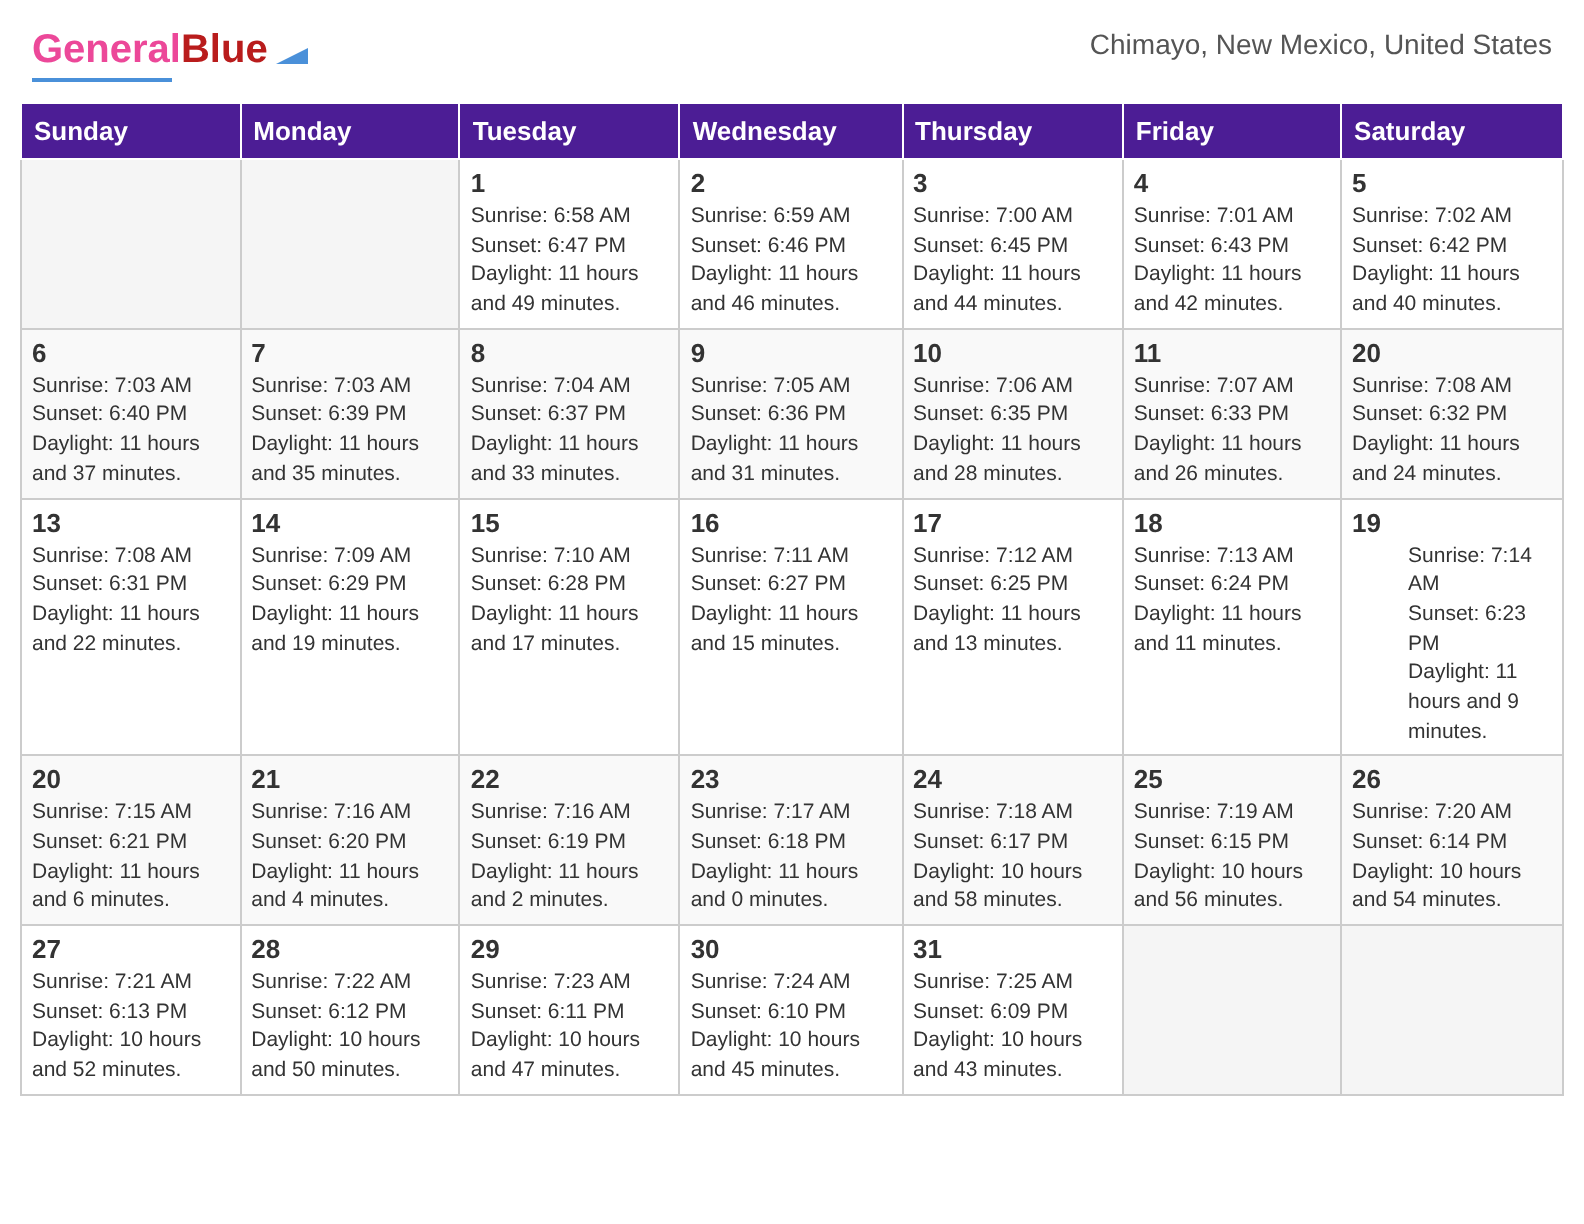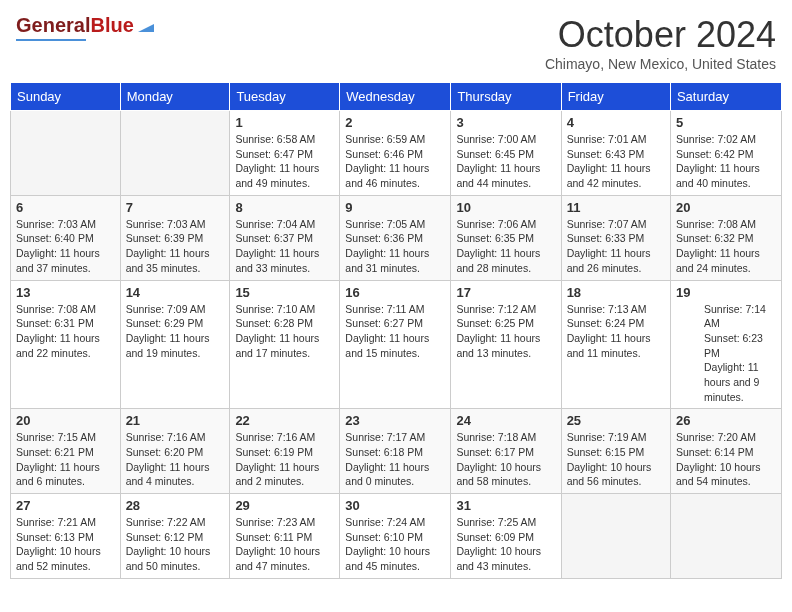--- a/index.html
+++ b/index.html
@@ -32,24 +32,24 @@
     }
     .location {
       font-size: 14px;
       color: #555;
     }
     .calendar {
       width: 100%;
       border-collapse: collapse;
     }
     .calendar th {
-      background-color: #1d4ed8;
+      background-color: #4c1d95;
       color: #fff;
       font-size: 13px;
-      font-weight: normal;
+      font-weight: bold;
       padding: 6px 6px;
       text-align: left;
       border: 1px solid #fff;
     }
     .calendar td {
       border: 1px solid #ccc;
       vertical-align: top;
       padding: 4px 5px;
       width: 113px;
       min-height: 80px;
@@ -74,30 +74,29 @@
     tr:nth-child(even) td:not(.empty) {
       background: #f9f9f9;
     }
   </style>
 </head>
 <body>
 
 <div class="header">
   <div class="logo">
     <div style="display:flex; align-items:center; gap:0px;">
-      <span style="font-size:20px; font-weight:bold; color:#7f1d1d;">General</span>
+      <span style="font-size:20px; font-weight:bold; color:#ec4899;">General</span>
       <span style="font-size:20px; font-weight:bold; color:#b91c1c; margin-left:0;">Blue</span>
       <svg width="20" height="20" viewBox="0 0 20 20" style="margin-left:2px; margin-top:-4px;">
         <polygon points="2,18 18,10 18,18" fill="#4a90d9"></polygon>
       </svg>
     </div>
     <div style="width:70px; height:2px; background:#4a90d9; margin-top:2px;"></div>
   </div>
   <div class="title-block">
-    <div class="month-title">October 2024</div>
     <div class="location">Chimayo, New Mexico, United States</div>
   </div>
 </div>
 
 <table class="calendar">
   <thead>
     <tr>
     <th>Sunday</th>
         <th>Monday</th>
         <th>Tuesday</th>

